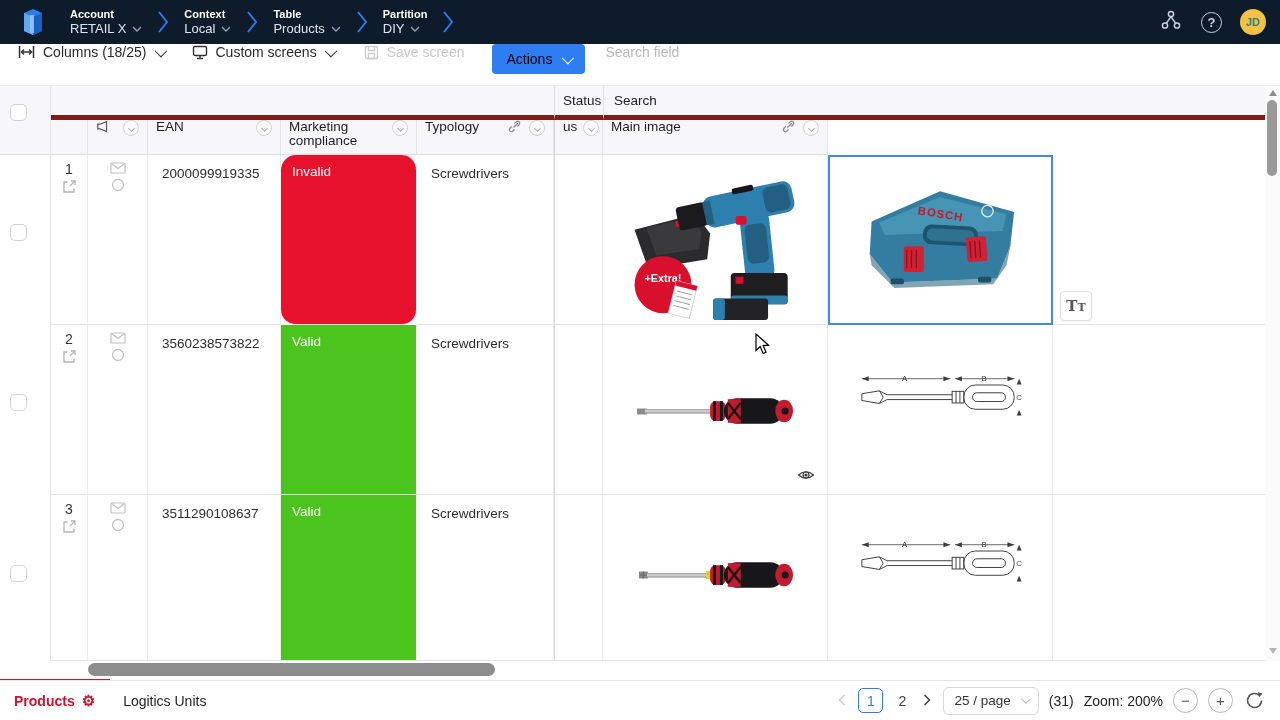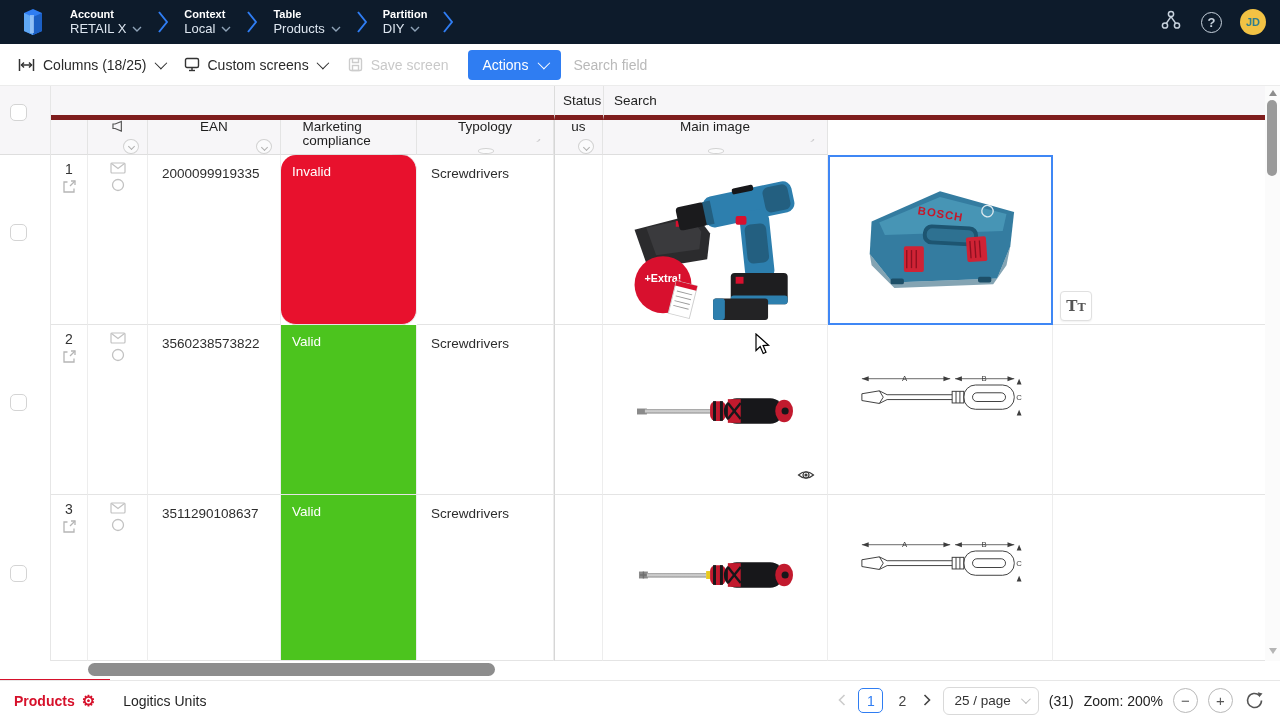--- a/index.html
+++ b/index.html
@@ -16,38 +16,38 @@
   .bc-value { font-size:13px; color:#dde6f0; line-height:16px; display:flex; align-items:center; gap:6px; white-space:nowrap; }
   .bc-sep { margin:0 16px; display:flex; align-items:center; }
   .top-right { margin-left:auto; display:flex; align-items:center; gap:18px; }
   .help-circle { width:21px; height:21px; border:1.6px solid #c7d2dd; border-radius:50%;
                  color:#c7d2dd; font-size:13px; font-weight:bold; display:flex; align-items:center; justify-content:center; cursor:pointer; }
   .avatar { width:26px; height:26px; border-radius:50%; background:#f2c244; color:#2f7d8e;
             font-size:11px; font-weight:bold; display:flex; align-items:center; justify-content:center; cursor:pointer; }
 
   
   .toolbar { position:absolute; left:0; top:44px; width:1280px; height:42px; background:#fff;
-             border-bottom:1px solid #ececec; display:flex; align-items:center; padding:0 18px; gap:6px; }
+             border-bottom:1px solid #ececec; display:flex; align-items:flex-start; padding:0 18px; gap:14px; }
   .tool-item { display:flex; align-items:center; gap:8px; font-size:14px; color:#2a2a2a; cursor:pointer; }
   .tool-disabled { color:#c9c9c9; cursor:default; }
   .chev { width:9px; height:9px; border-right:1.6px solid currentColor; border-bottom:1.6px solid currentColor;
           transform:rotate(45deg) translateY(-2px); display:inline-block; }
-  .actions-btn { background:#2f7df2; color:#ffffff; border:none; border-radius:4px; height:30px;
+  .actions-btn { background:#2f7df2; color:#000000; border:none; border-radius:4px; height:30px;
                  padding:0 14px; font-size:14px; display:flex; align-items:center; gap:10px;
                  font-family:inherit; cursor:pointer; margin-left:14px; }
   .actions-btn .chev { border-color:#fff; }
   .search-input { border:none; outline:none; font-size:14px; color:#333; width:160px; margin-left:6px; font-family:inherit; }
   .search-input::placeholder { color:#b9b9b9; }
 
   
   .gutter-border { position:absolute; left:50px; top:86px; width:1px; height:575px; background:#e6e6e6; }
   .gcell, .hcell { position:absolute; background:#f7f6f8; font-size:13.5px; color:#1e1e1e; }
   .gcell { top:86px; height:34px; display:flex; align-items:center; padding:0 8px; border-bottom:5px solid #7f1d1d; }
-  .hcell { top:120px; height:35px; display:flex; align-items:center; gap:6px; padding:0 8px;
-           border-bottom:1px solid #dedede; border-right:1px solid #e4e4e4; cursor:pointer;flex-direction:column; }
+  .hcell { top:120px; height:35px; display:flex; gap:6px; padding:0 8px;
+           border-bottom:1px solid #dedede; border-right:1px solid #e4e4e4; cursor:pointer; }
   .hcell .lbl { line-height:13px; }
   .dd { width:16px; height:16px; min-width:16px; border:1px solid #d2d2d2; border-radius:50%;
         position:relative; margin-left:auto; background:#fbfbfc; cursor:pointer; }
   .dd::after { content:''; position:absolute; left:5px; top:4.5px; width:4px; height:4px;
                border-right:1.4px solid #b0b0b0; border-bottom:1.4px solid #b0b0b0; transform:rotate(45deg); }
   .cell { position:absolute; background:#fff; border-right:1px solid #ededed; border-bottom:1px solid #e4e4e4; }
   .cell-text { font-size:13.5px; color:#2d2d2d; padding:11px 14px; }
   .cell-invalid { background:#e8112d; }
   .cell-valid { background:#4cc41e; }
   .comp-text { color:#fff; font-size:13.5px; padding:9px 11px; }

